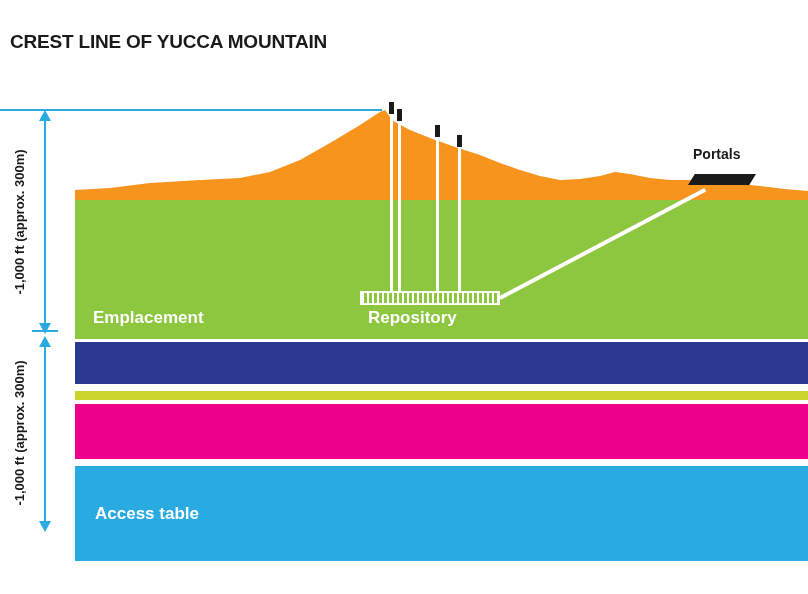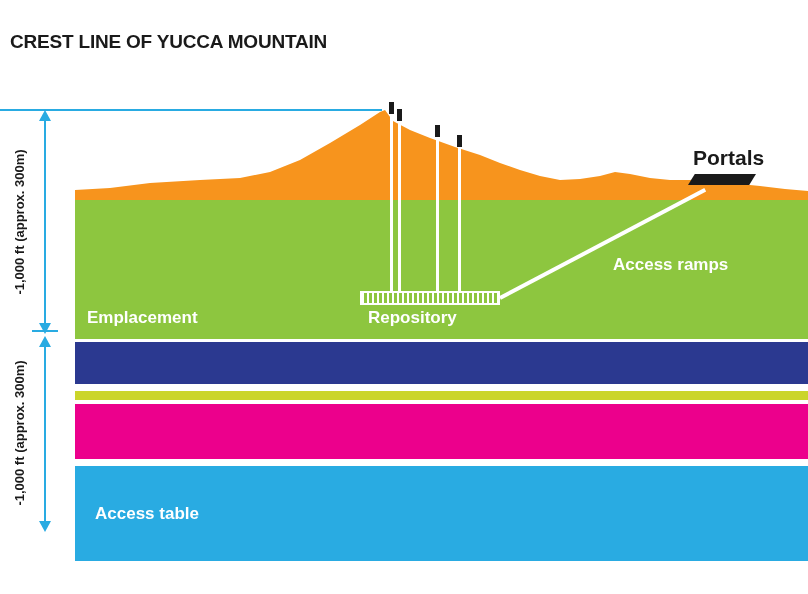--- a/index.html
+++ b/index.html
@@ -42,24 +42,24 @@
     background:repeating-linear-gradient(90deg,var(--white) 0 2px,transparent 2px 5px);}
 
   .access-ramp{left:500px;top:296px;width:232px;height:4px;background:var(--white);
     transform-origin:left center;transform:rotate(-27.8deg);}
 
   .portal-bar{left:688px;top:174px;width:68px;height:11px;background:var(--ink);
     clip-path:polygon(10% 0,100% 0,90% 100%,0 100%);}
 
   .diagram-label{font-weight:700;white-space:nowrap;}
   .diagram-label.white{color:var(--white);font-size:17px;}
-  .diagram-label.dark{color:var(--ink);font-size:21px;}
+  .diagram-label.dark{color:var(--ink);font-size:14px;}
   .lbl-portals{left:693px;top:146px;}
   .lbl-ramps{left:613px;top:255px;}
-  .lbl-emplacement{left:87px;top:308px;}
+  .lbl-emplacement{left:93px;top:308px;}
   .lbl-repository{left:368px;top:308px;}
   .lbl-water{left:95px;top:504px;}
 </style>
 </head>
 <body>
 
 <div id="stage">
 
   <div class="abs title">CREST LINE OF YUCCA MOUNTAIN</div>
 
@@ -98,18 +98,17 @@
   <div class="abs cap c1"></div>
   <div class="abs cap c2"></div>
   <div class="abs cap c3"></div>
   <div class="abs cap c4"></div>
 
   <div class="abs access-ramp"></div>
   <div class="abs repository-box"></div>
   <div class="abs portal-bar"></div>
 
   <div class="abs diagram-label dark lbl-portals">Portals</div>
-  <div class="abs diagram-label white lbl-ramps">Access ramps</div>
   <div class="abs diagram-label white lbl-emplacement">Emplacement</div>
   <div class="abs diagram-label white lbl-repository">Repository</div>
   <div class="abs diagram-label white lbl-water">Access table</div>
 
 </div>
 
 </body></html>

